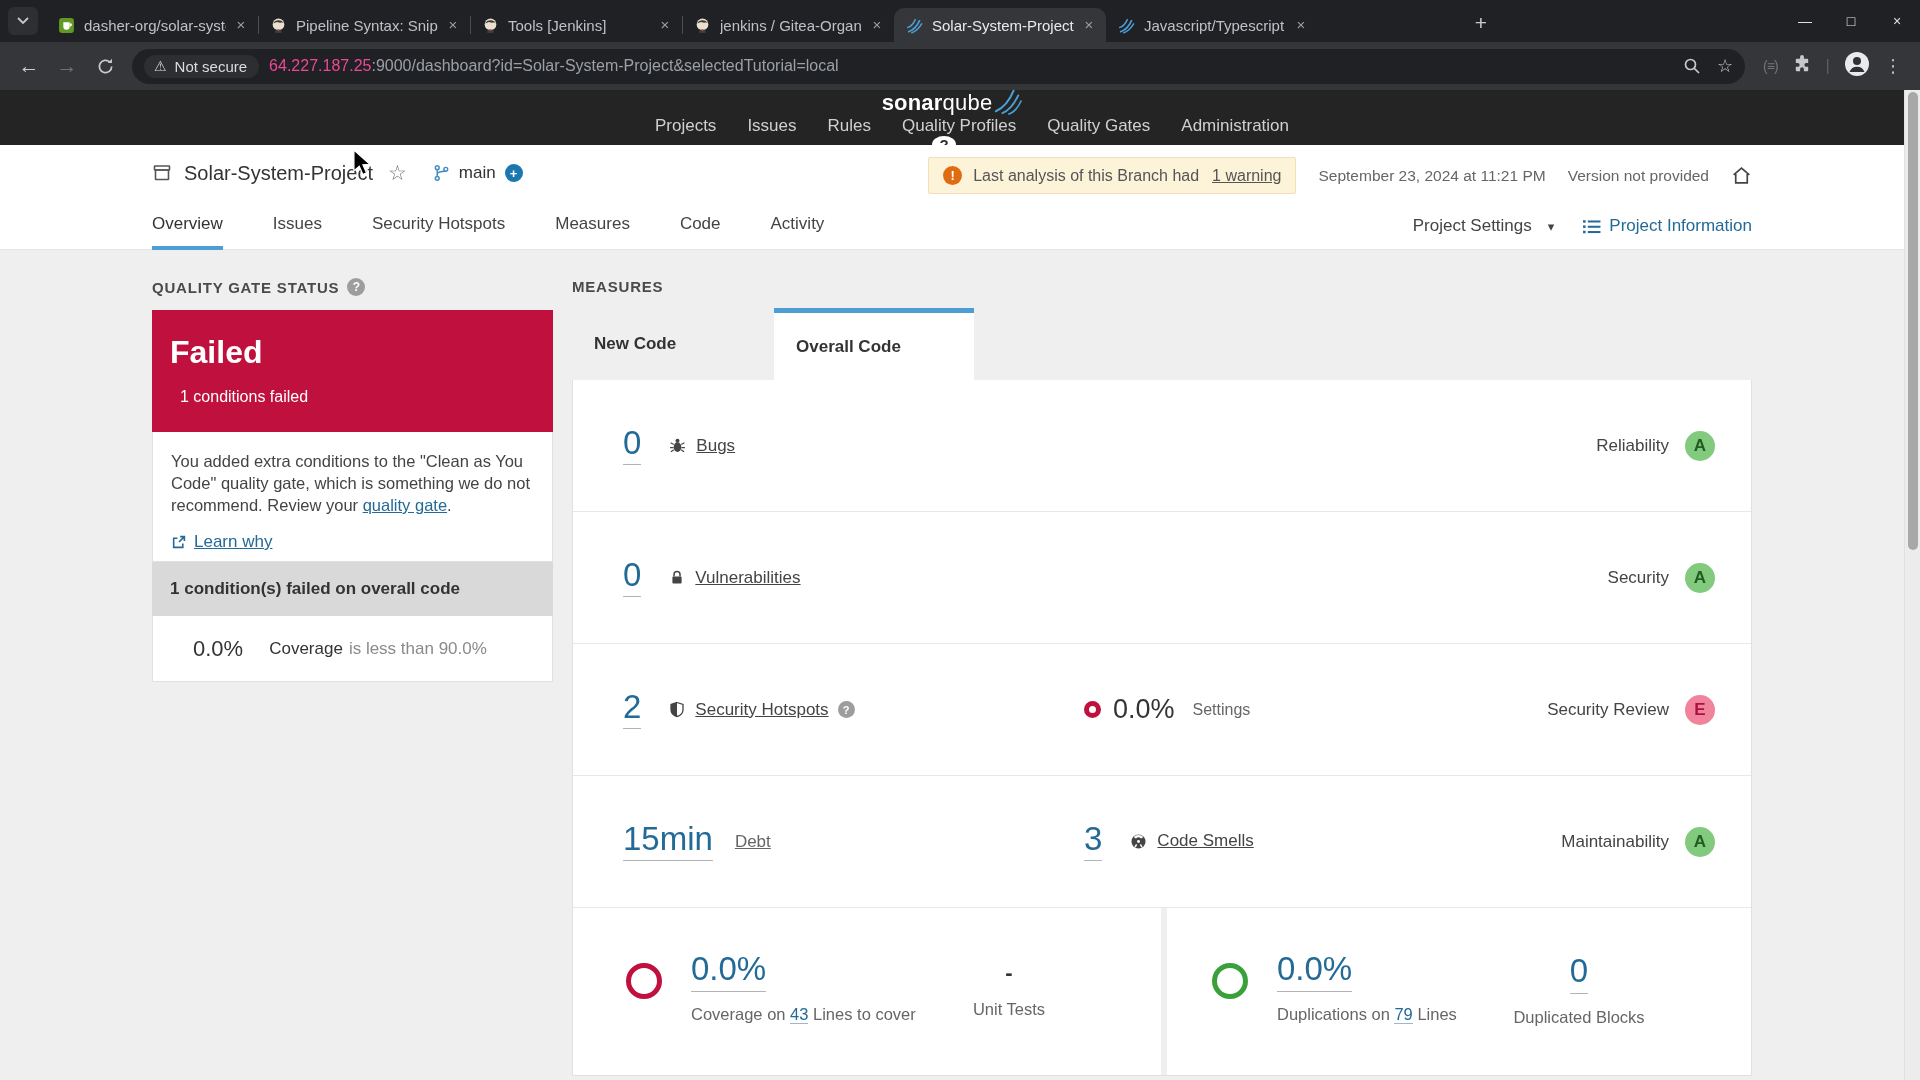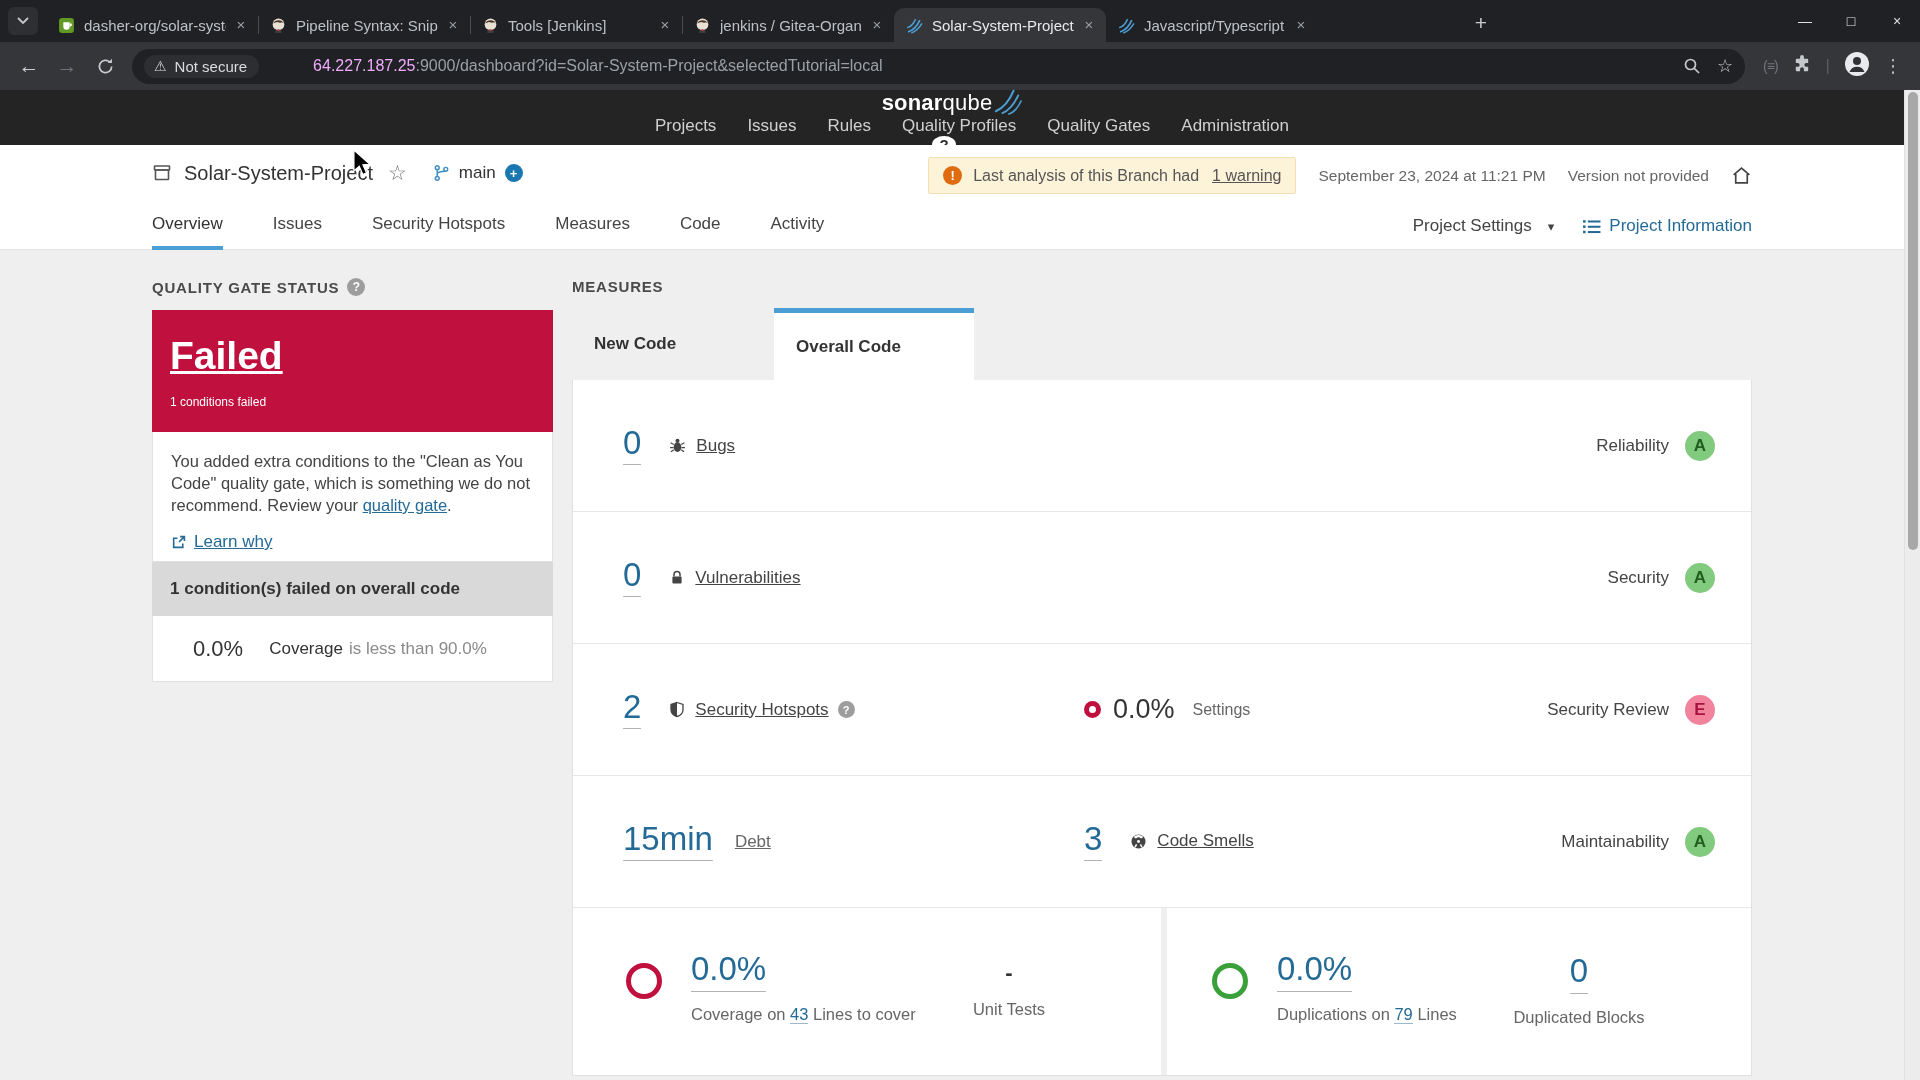--- a/index.html
+++ b/index.html
@@ -22,21 +22,21 @@
   .newtab-btn { position:absolute; left:1466px; top:9px; width:30px; height:30px; color:#c6c9cc; font-size:21px; text-align:center; line-height:28px; }
   .win-controls { position:absolute; right:0; top:0; height:42px; display:flex; }
   .win-btn { width:46px; height:42px; color:#dfe1e5; display:flex; align-items:center; justify-content:center; font-size:14px; }
 
   .toolbar { position:absolute; left:0; top:42px; width:1920px; height:48px; background:#35363a; display:flex; align-items:center; padding:0 10px; }
   .nav-btn { width:34px; height:34px; display:flex; align-items:center; justify-content:center; color:#c9ccd0; font-size:21px; margin:0 2px; }
   .nav-btn.dim { color:#6e7175; }
   .omnibox { flex:1; height:35px; margin:0 10px 0 8px; background:#202124; border-radius:18px; display:flex; align-items:center; padding:0 12px; }
   .sec-chip { display:flex; align-items:center; gap:8px; background:#2d2e32; border-radius:13px; padding:3px 12px 3px 10px; color:#dadce0; font-size:15px; margin-right:10px; }
   .sec-chip .warn-glyph { font-size:14px; color:#dadce0; }
-  .url-host { color:#f0abfc; font-size:16px;margin-left:44px; }
+  .url-host { color:#ec4899; font-size:16px; }
   .url-path { color:#9aa0a6; font-size:16px; }
   .omni-spacer { flex:1; }
   .omni-ic { margin-left:16px; display:flex; align-items:center; color:#c6c9cc; font-size:18px; }
   .ext-cluster { display:flex; align-items:center; gap:14px; padding:0 8px; color:#c6c9cc; }
   .reading-ic { color:#71757a; font-size:14px; letter-spacing:-1px; }
   .vsep { color:#5a5d61; font-size:17px; }
   .kebab { font-size:18px; color:#c6c9cc; letter-spacing:0; }
 
   
   .sq-nav { position:absolute; left:0; top:90px; width:1920px; height:55px; background:#242424; }
@@ -79,22 +79,22 @@
   .proj-info { display:flex; align-items:center; gap:8px; font-size:17px; color:#236a97; }
 
   
   .content { position:absolute; left:0; top:250px; width:1594px; height:830px; background:#efefef; }
   .sec-header { position:absolute; top:28px; font-size:15px; font-weight:bold; letter-spacing:0.8px; color:#4a4a4a; display:flex; align-items:center; gap:8px; }
   .qg-header { left:152px; }
   .m-header { left:572px; }
   .help-sm { width:18px; height:18px; border-radius:50%; background:#9d9d9d; color:#fff; font-size:12px; font-weight:bold; display:flex; align-items:center; justify-content:center; letter-spacing:0; }
 
   .qg-fail-card { position:absolute; left:152px; top:60px; width:401px; height:122px; background:#c0103d; color:#fff; padding:24px 18px; }
-  .qg-status { font-size:39px; font-weight:bold;text-decoration:underline; }
-  .qg-sub { font-size:12px; margin-top:17px; }
+  .qg-status { font-size:32px; font-weight:bold; }
+  .qg-sub { font-size:16px; margin-top:17px;margin-left:10px; }
   .qg-note-card { position:absolute; left:152px; top:182px; width:401px; height:130px; background:#fff; border:1px solid #e1e1e1; border-top:none; padding:18px 18px; }
   .qg-note { font-size:16.5px; color:#444; line-height:22px; }
   .qg-note a { color:#236a97; text-decoration:underline; }
   .learn-why { display:flex; align-items:center; gap:8px; margin-top:16px; font-size:17px; color:#236a97; text-decoration:underline; }
   .qg-band { position:absolute; left:152px; top:312px; width:401px; height:54px; background:#d9d9d9; display:flex; align-items:center; padding:0 18px; font-size:17px; font-weight:bold; color:#333; }
   .qg-cond { position:absolute; left:152px; top:366px; width:401px; height:66px; background:#fff; border:1px solid #e1e1e1; border-top:none; display:flex; align-items:center; }
   .cond-val { font-size:22px; color:#333; margin-left:40px; }
   .cond-metric { font-size:17px; color:#333; margin-left:26px; }
   .cond-rest { font-size:17px; color:#8a8a8a; margin-left:6px; }
 

